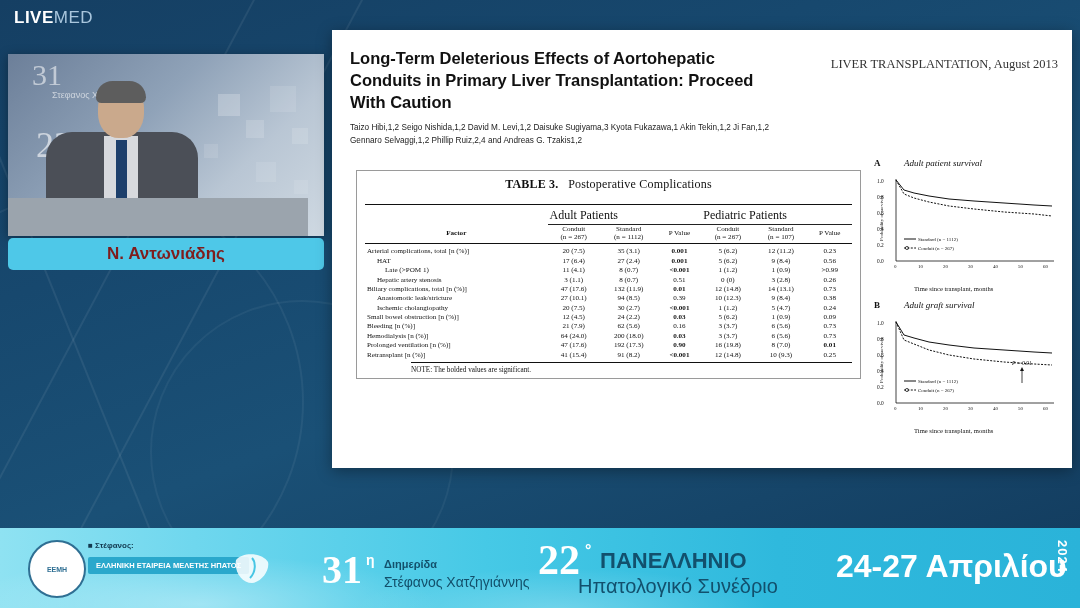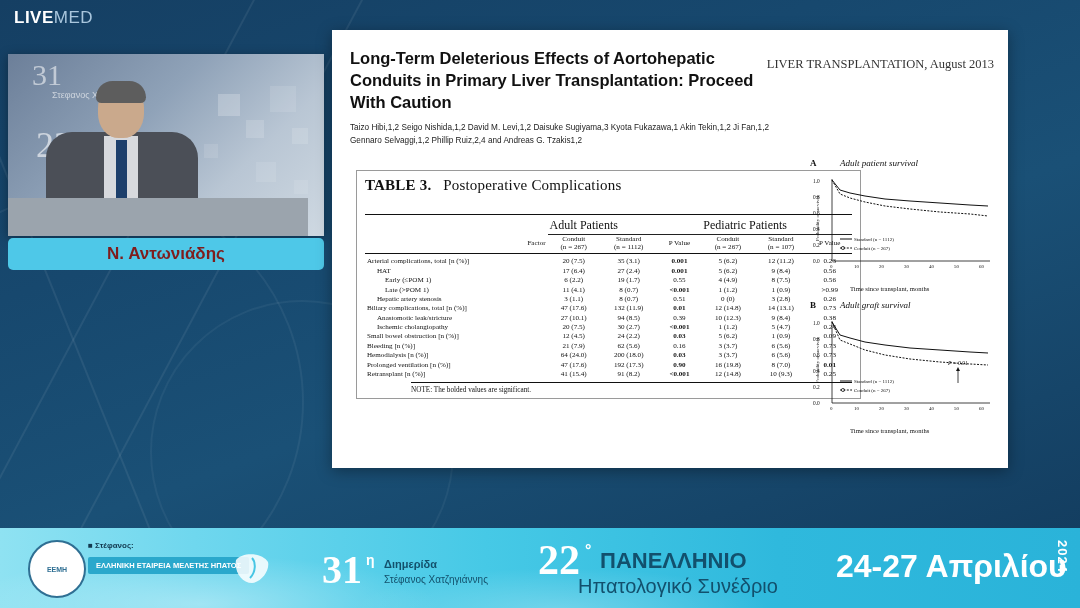--- a/index.html
+++ b/index.html
@@ -142,21 +142,21 @@
     display: flex; align-items: center; justify-content: center;
     color: #7f1d1d;
     font-size: 17px;
     font-weight: bold;
   }
 
   
   #slide {
     position: absolute;
     left: 332px; top: 30px;
-    width: 676px; height: 438px;
+    width: 740px; height: 438px;
     background: #ffffff;
     box-shadow: 0 3px 14px rgba(0,0,0,0.35);
     overflow: hidden;
   }
   #slide-inner {
     position: absolute;
     inset: 0;
     padding: 18px 16px 10px 18px;
     box-sizing: border-box;
     color: #111;
@@ -189,23 +189,24 @@
     position: absolute;
     left: 24px; top: 140px;
     width: 505px;
     background: #fff;
     border: 1px solid #9a9a9a;
     box-sizing: border-box;
     padding: 6px 8px 4px 8px;
     font-family: "Liberation Serif", serif;
   }
   #table-caption {
-    font-size: 15px;
+    text-align: center;
+    font-size: 12px;
     letter-spacing: 0.2px;
-    margin-bottom: 20px;
+    margin-bottom: 12px;
     color: #111;
   }
   #table-caption .tnum { font-weight: bold; }
   table.pc {
     width: 100%;
     border-collapse: collapse;
     font-size: 7.1px;
     color: #111;
   }
   table.pc th, table.pc td {
@@ -218,21 +219,21 @@
     font-size: 12px;
     border-bottom: 0.6px solid #222;
   }
   table.pc thead tr.hdr-top th { border-top: 1.3px solid #111; padding-top: 3px; }
   table.pc tr.colhdr th {
     text-align: center;
     border-bottom: 0.8px solid #111;
     padding-bottom: 2px;
     font-size: 7.1px;
   }
-  table.pc tr.colhdr th.left { text-align: right; }
+  table.pc tr.colhdr th.left { text-align: center; font-weight: bold; }
   table.pc tbody tr:first-child td { padding-top: 3px; }
   table.pc td.num { text-align: center; }
   table.pc td.lbl { text-align: left; }
   table.pc td.bold { font-weight: bold; }
   .indent1 { padding-left: 12px !important; }
   .indent2 { padding-left: 20px !important; }
   #table-note {
     margin-top: 3px;
     border-top: 1.1px solid #111;
     padding-top: 3px;
@@ -335,21 +336,21 @@
   #ev-31-sup {
     position: absolute; left: 366px; top: 24px;
     font-size: 14px; color: #ffffff; font-weight: bold;
   }
   #ev-31-l1 {
     position: absolute; left: 384px; top: 30px;
     font-size: 11px; color: #13506b; font-weight: bold;
   }
   #ev-31-l2 {
     position: absolute; left: 384px; top: 46px;
-    font-size: 10px; color: #13506b;
+    font-size: 14px; color: #13506b;
   }
   #ev-22 {
     position: absolute; left: 538px; top: 8px;
     font-size: 42px; color: #ffffff; font-weight: bold;
     font-family: "Liberation Serif", serif;
   }
   #ev-22-sup {
     position: absolute; left: 585px; top: 14px;
     font-size: 16px; color: #ffffff; font-weight: bold;
   }
@@ -453,29 +454,20 @@
                 <td class="num">12 (11.2)</td>
                 <td class="num">0.23</td>
               </tr>
               <tr>
                 <td class="lbl indent1">HAT</td>
                 <td class="num">17 (6.4)</td>
                 <td class="num">27 (2.4)</td>
                 <td class="num bold">0.001</td>
                 <td class="num">5 (6.2)</td>
                 <td class="num">9 (8.4)</td>
-                <td class="num">0.56</td>
-              </tr>
-              <tr>
-                <td class="lbl indent2">Early (≤POM 1)</td>
-                <td class="num">6 (2.2)</td>
-                <td class="num">19 (1.7)</td>
-                <td class="num">0.55</td>
-                <td class="num">4 (4.9)</td>
-                <td class="num">8 (7.5)</td>
                 <td class="num">0.56</td>
               </tr>
               <tr>
                 <td class="lbl indent2">Late (&gt;POM 1)</td>
                 <td class="num">11 (4.1)</td>
                 <td class="num">8 (0.7)</td>
                 <td class="num bold">&lt;0.001</td>
                 <td class="num">1 (1.2)</td>
                 <td class="num">1 (0.9)</td>
                 <td class="num">&gt;0.99</td>

